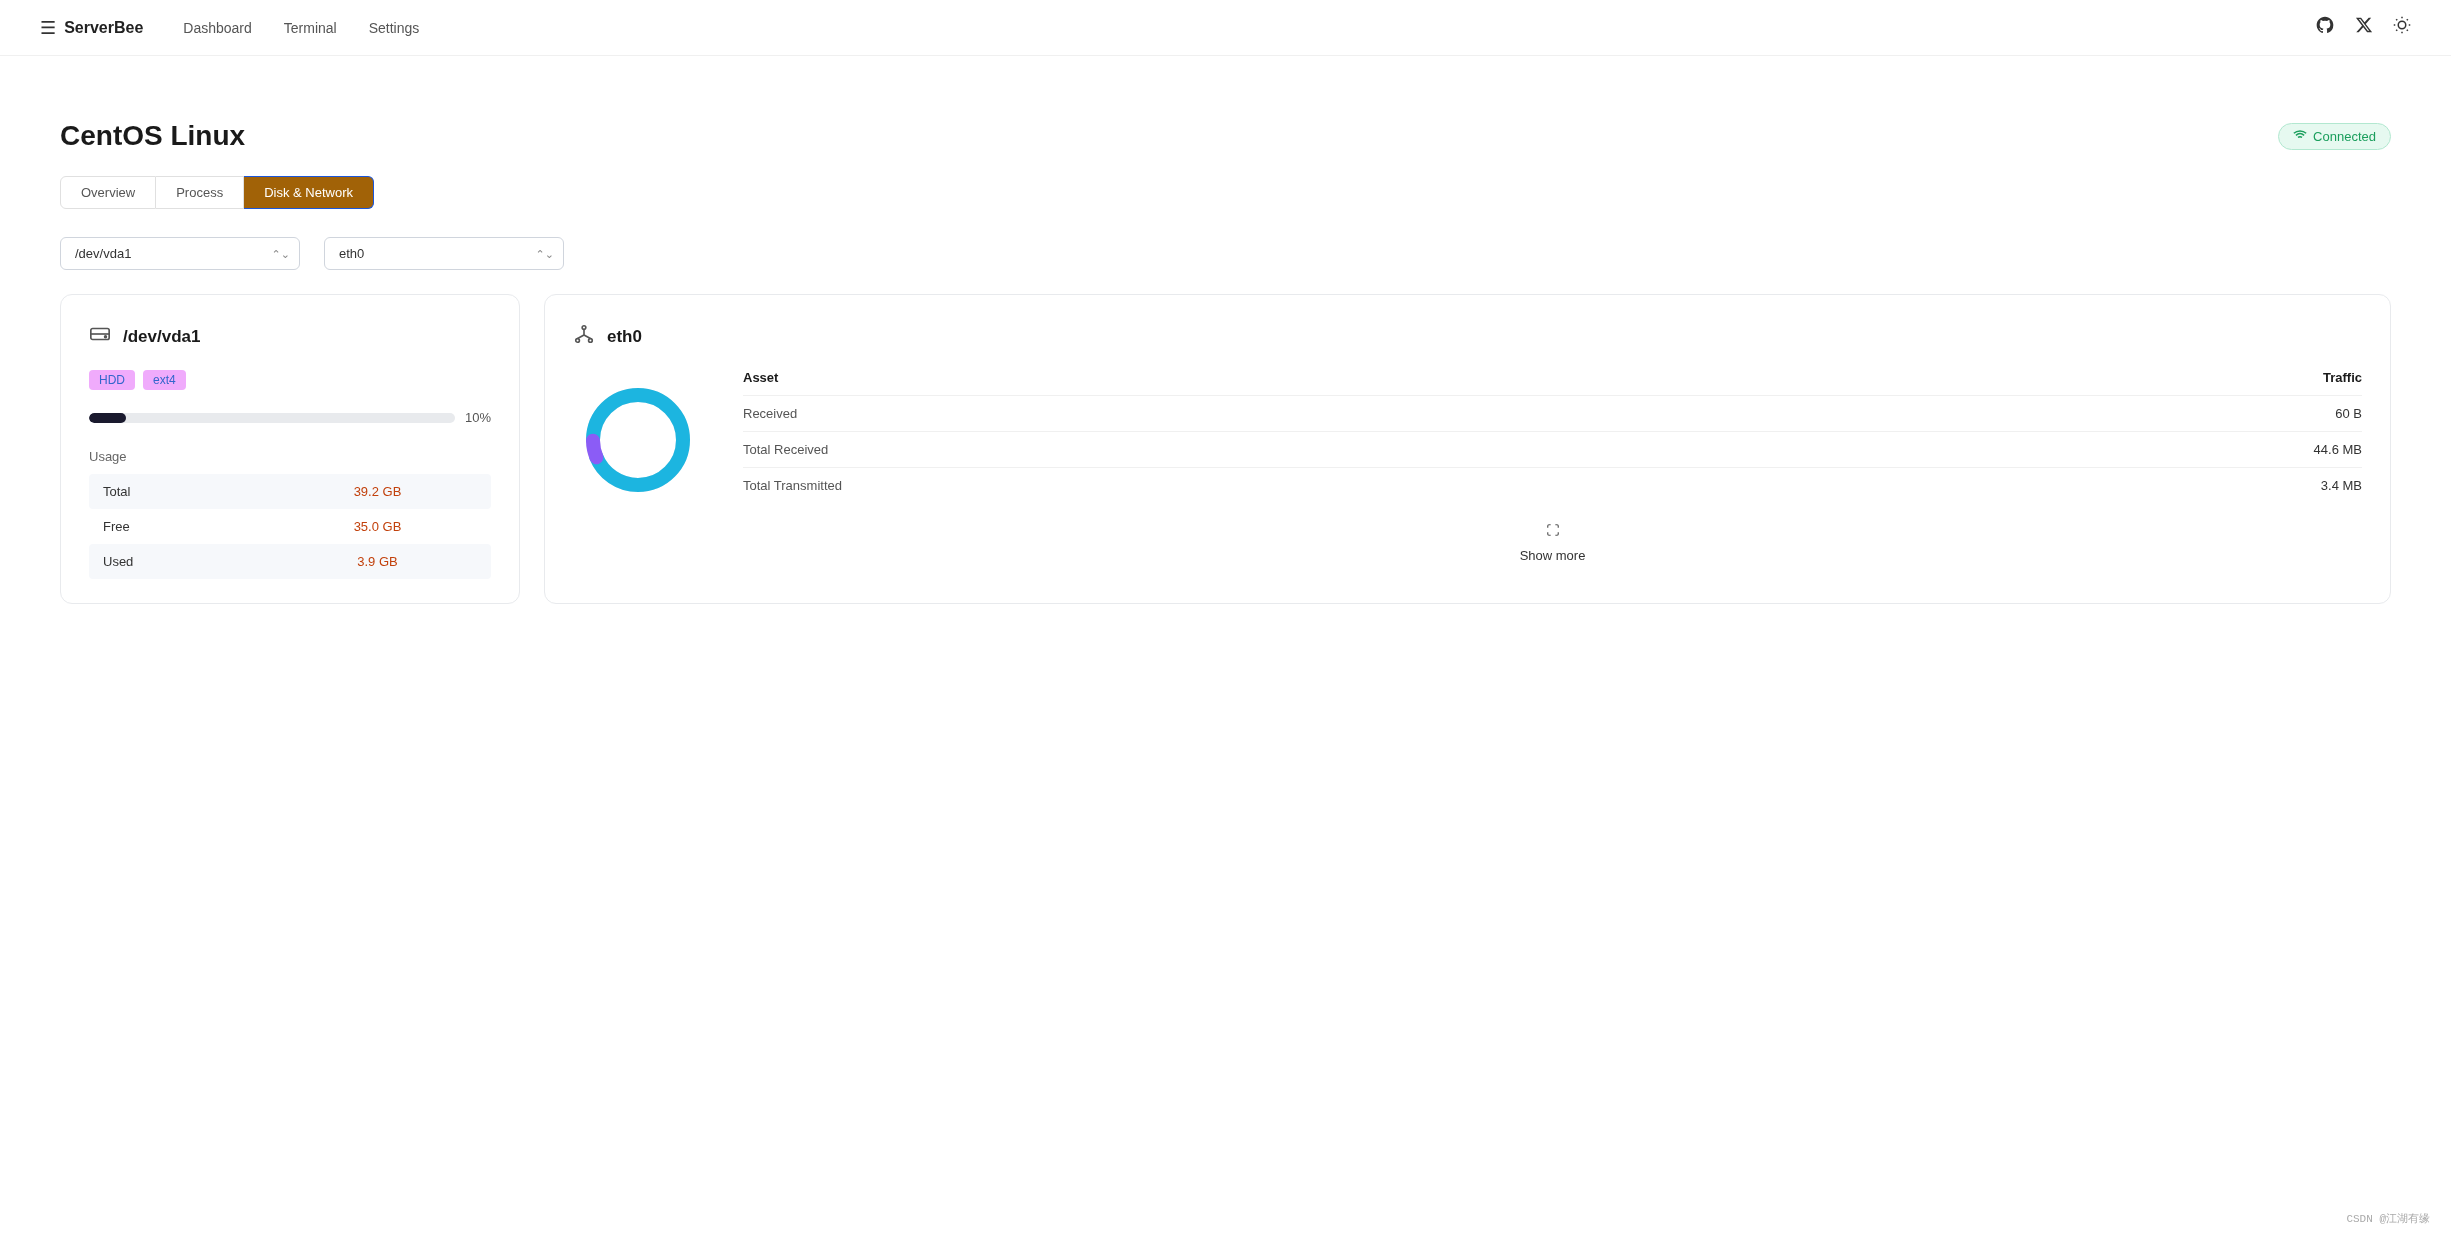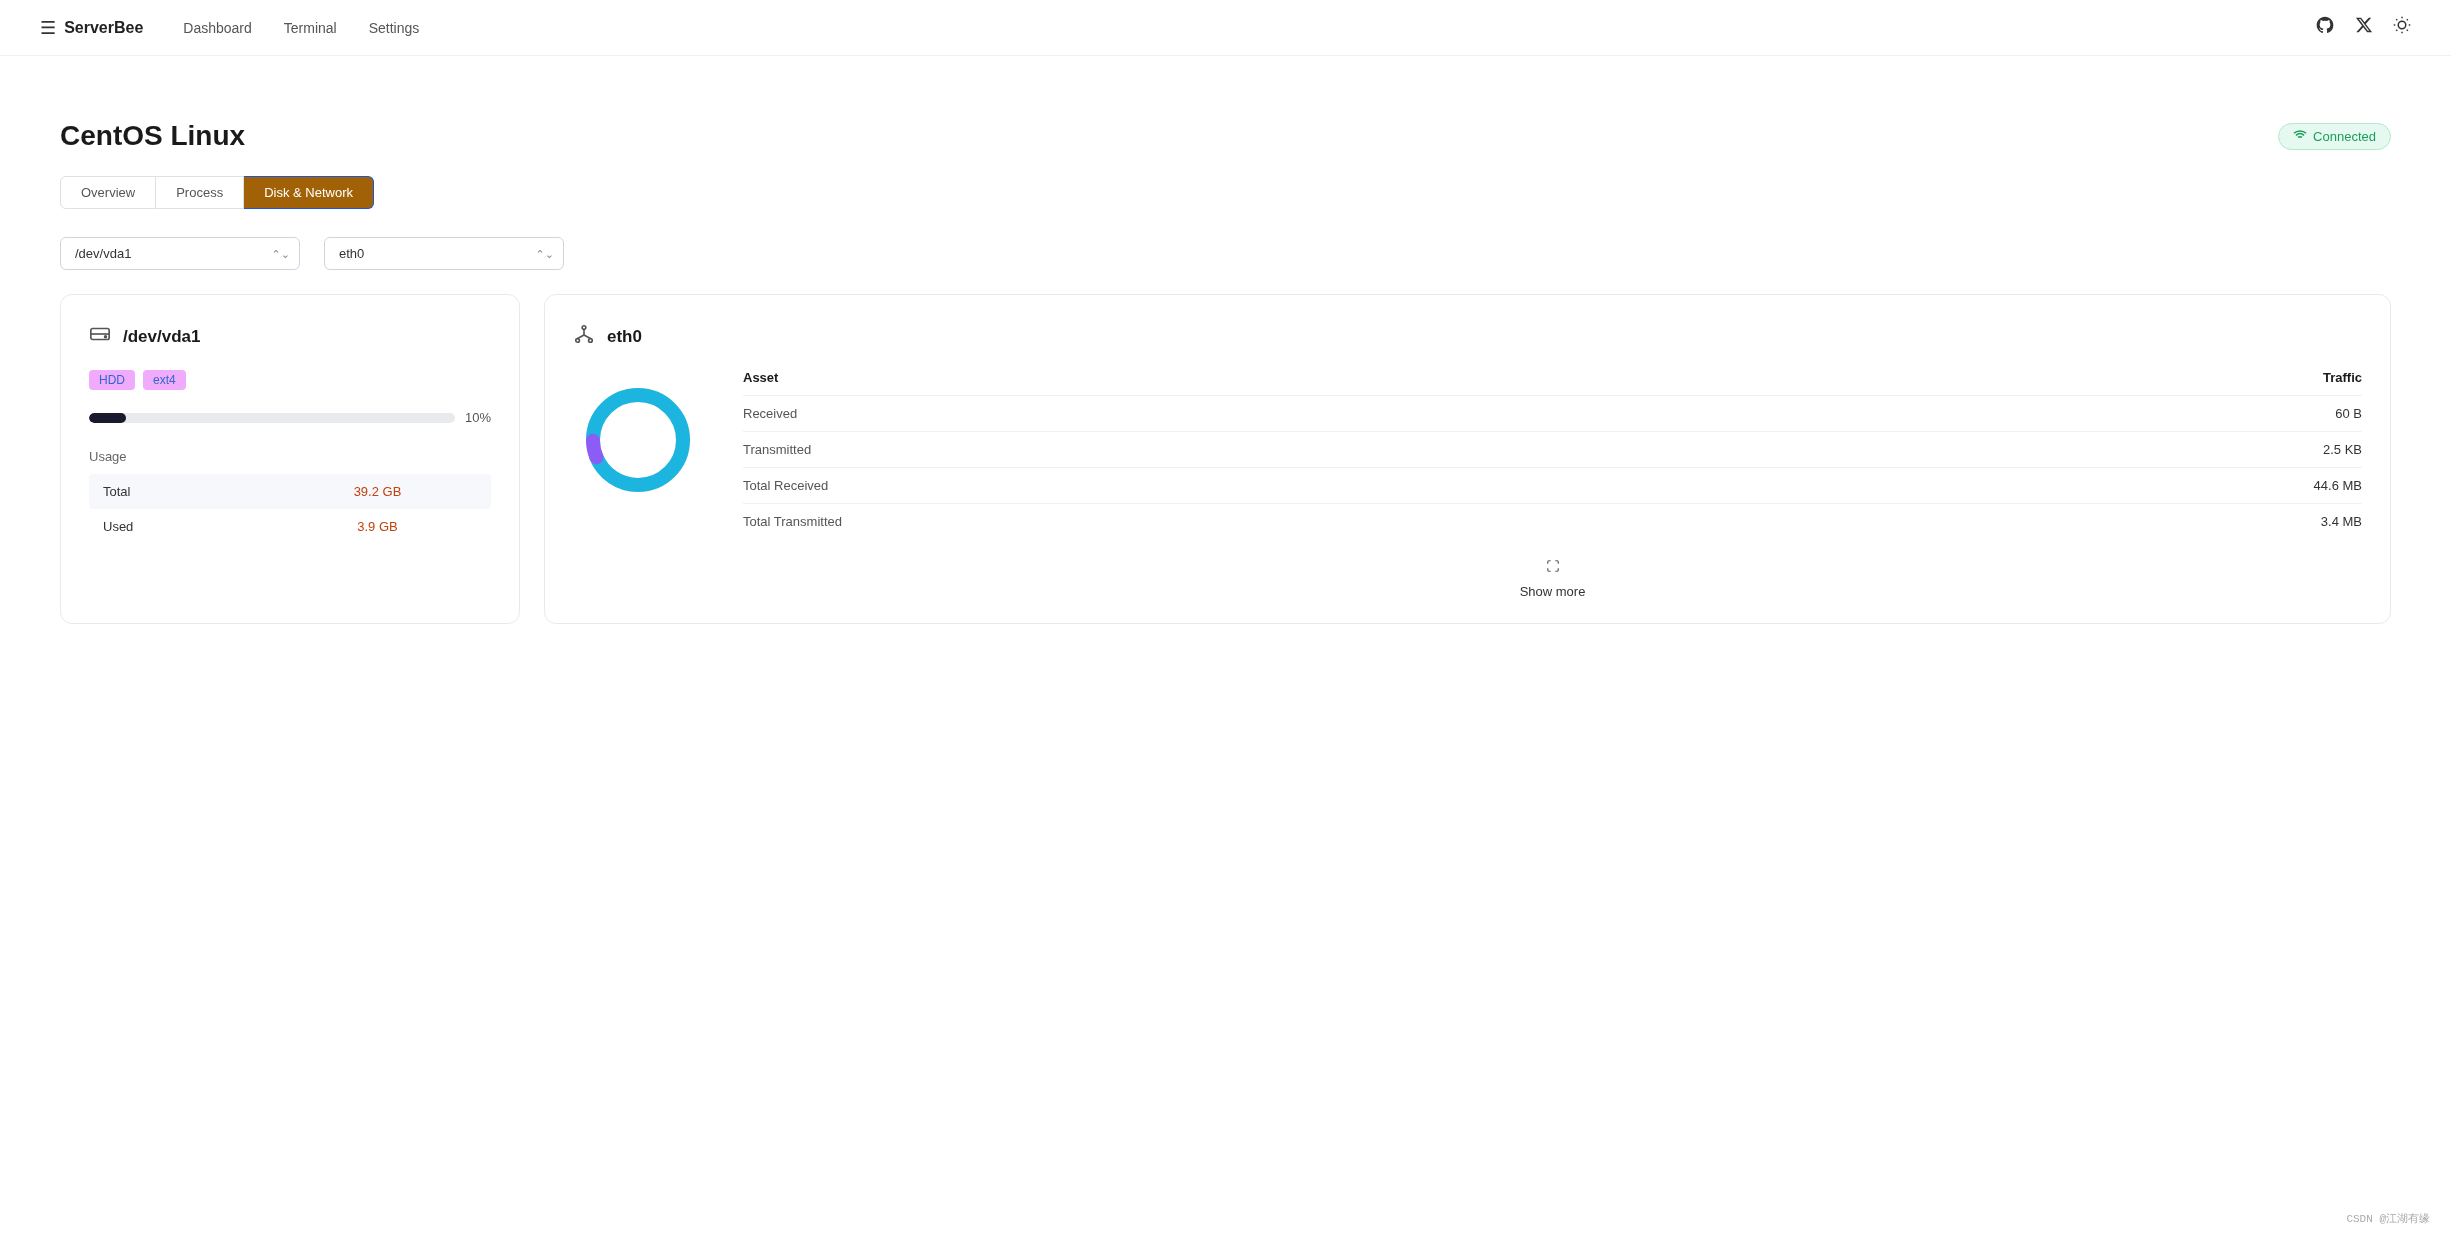--- a/index.html
+++ b/index.html
@@ -339,20 +339,24 @@
       </div>
 
       <div class="usage-label">Usage</div>
       <table class="usage-table">
         <tbody>
           <tr class="usage-row">
             <td>Total</td>
             <td>39.2 GB</td>
           </tr>
           <tr class="usage-row">
+            <td>Free</td>
+            <td>35.0 GB</td>
+          </tr>
+          <tr class="usage-row">
             <td>Used</td>
             <td>3.9 GB</td>
           </tr>
         </tbody>
       </table>
     </div>
 
     <div class="card network-card">
       <div class="card-header">
         <span class="card-icon">
@@ -388,24 +392,20 @@
                 <th>Asset</th>
                 <th>Traffic</th>
               </tr>
             </thead>
             <tbody>
               <tr>
                 <td>Received</td>
                 <td>60 B</td>
               </tr>
               <tr>
-                <td>Transmitted</td>
-                <td>2.5 KB</td>
-              </tr>
-              <tr>
                 <td>Total Received</td>
                 <td>44.6 MB</td>
               </tr>
               <tr>
                 <td>Total Transmitted</td>
                 <td>3.4 MB</td>
               </tr>
             </tbody>
           </table>
 

